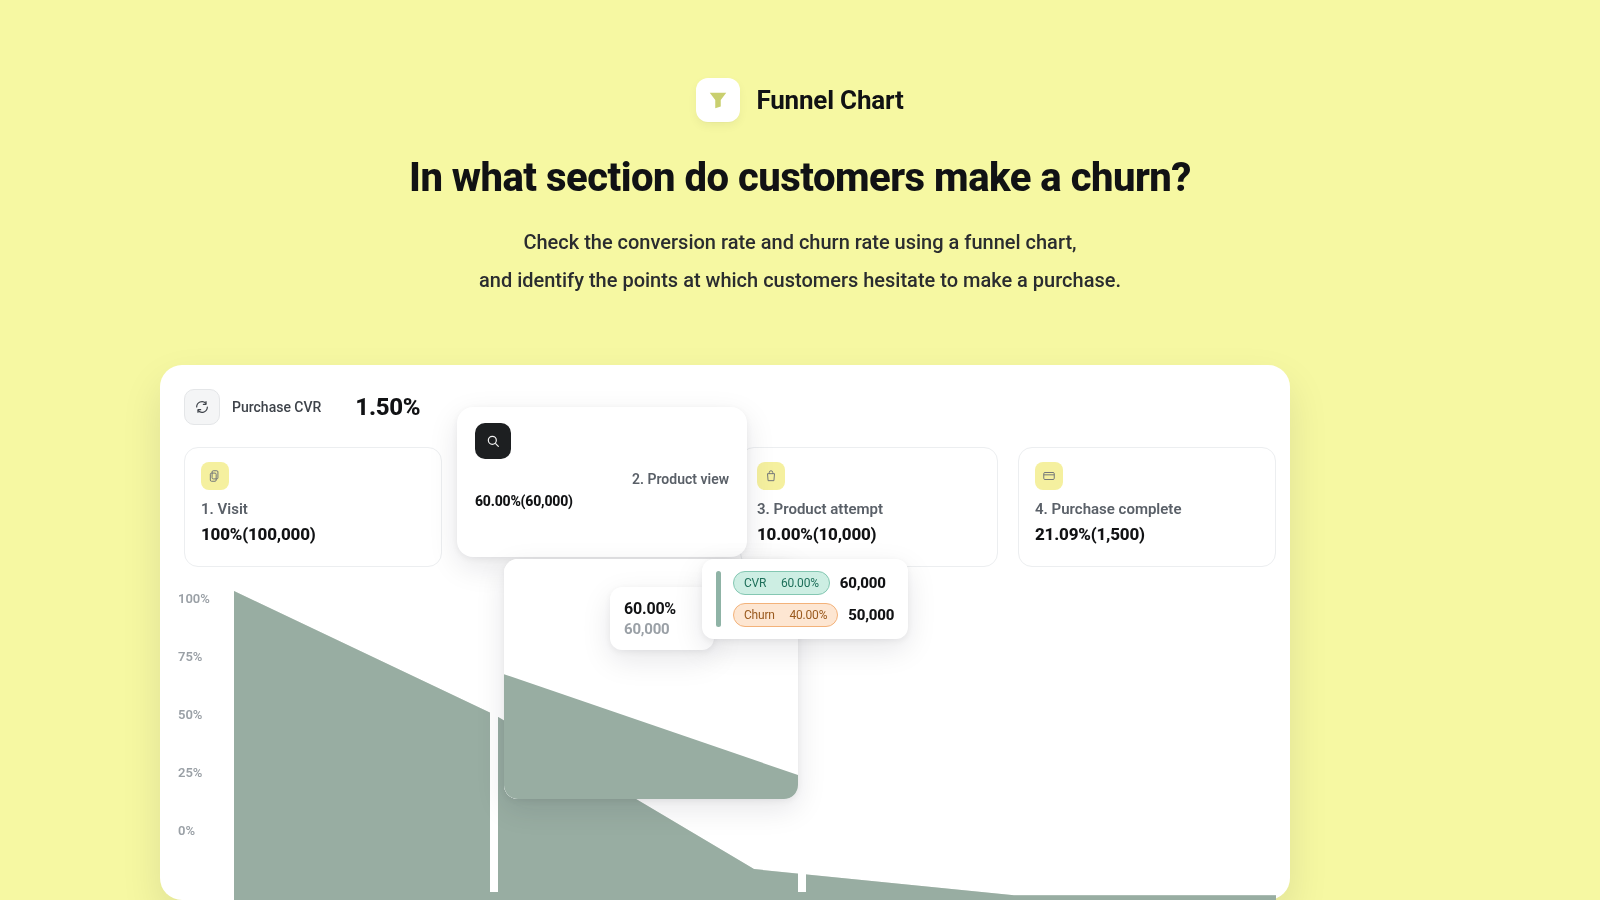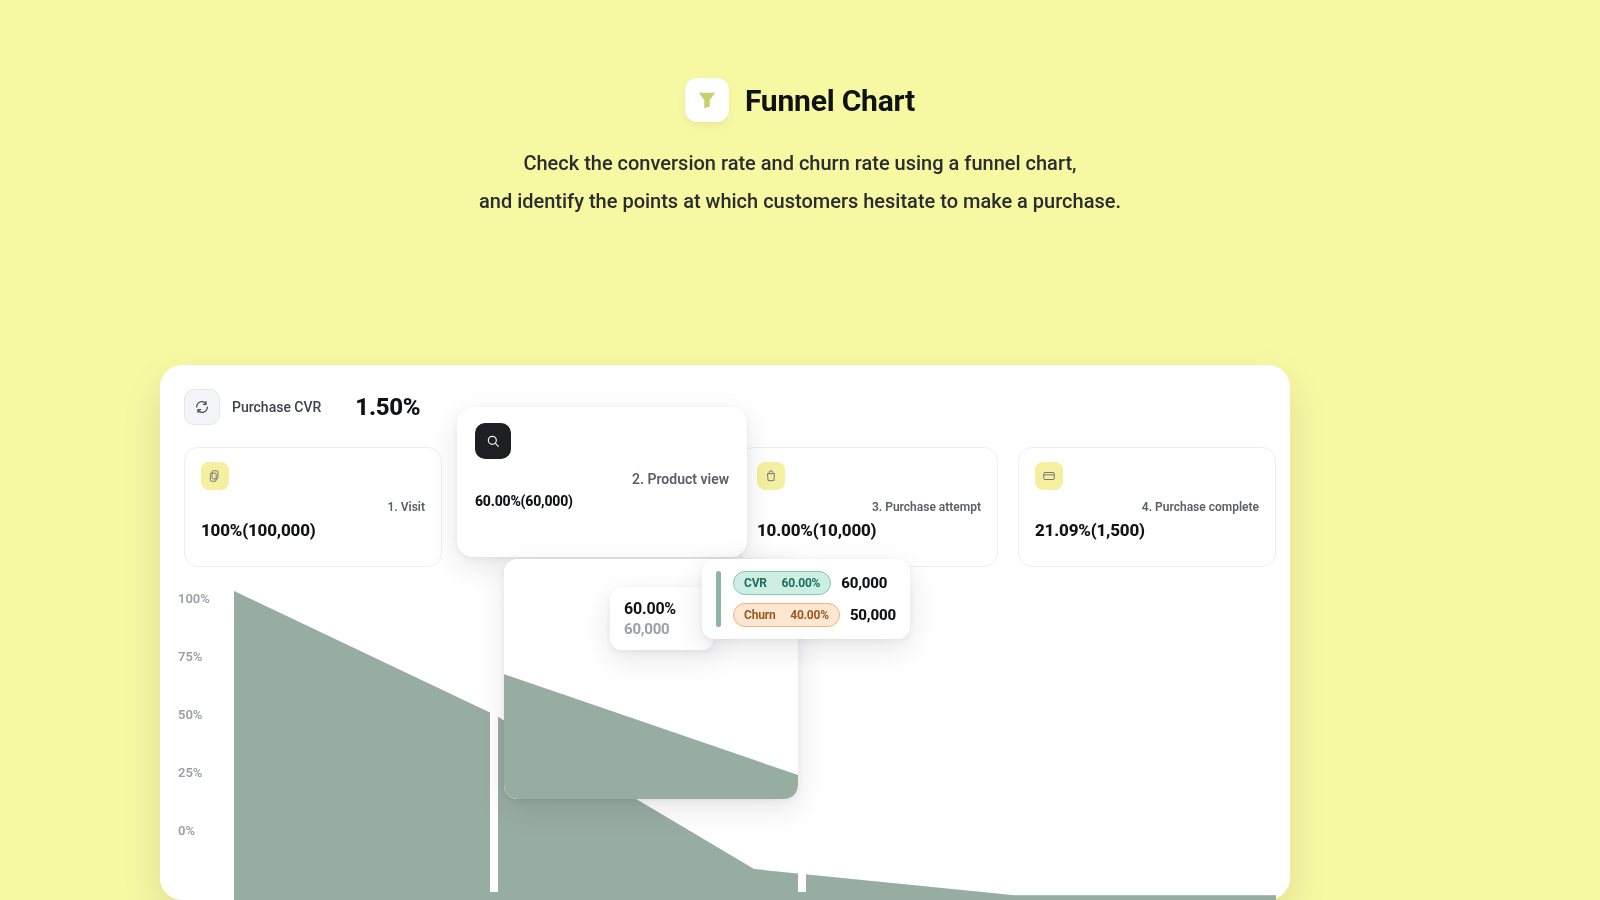--- a/index.html
+++ b/index.html
@@ -33,21 +33,21 @@
   }
   
   .hero{width:1600px;text-align:center;padding-top:78px;}
   .brand{display:inline-flex;align-items:center;gap:16px;}
   .brand .logo{
     width:44px;height:44px;border-radius:12px;background:#fff;
     display:flex;align-items:center;justify-content:center;
     box-shadow:0 1px 0 rgba(0,0,0,0.02), 0 4px 10px rgba(0,0,0,0.05);
   }
   .brand .logo svg{width:22px;height:22px;}
-  .brand .name{font-size:30px;font-weight:700;letter-spacing:-0.2px;}
+  .brand .name{font-size:26px;font-weight:700;letter-spacing:-0.2px;}
   .hero h1{
     margin:32px 0 0 0;font-size:40px;font-weight:800;letter-spacing:-0.5px;
   }
   .hero p{
     margin:22px auto 12px auto;max-width:1000px;
     font-size:20px;line-height:1.9;color:#2a2c2f;font-weight:500;
   }
   
   .panel{
     position:absolute;left:160px;top:365px;width:1130px;height:535px;
@@ -67,21 +67,21 @@
   .cards{position:absolute;left:24px;right:24px;top:82px;height:130px;}
   .step{
     position:absolute;top:0;width:258px;height:120px;border:1px solid var(--card-border);border-radius:14px;
     background:#fff;padding:14px 16px;box-sizing:border-box;
   }
   .step .ic{
     width:28px;height:28px;border-radius:8px;background:var(--accent-yellow);
     display:flex;align-items:center;justify-content:center;color:#6b6f76;
   }
   .step .ic svg{width:14px;height:14px;}
-  .step .t{margin-top:10px;font-size:12px;color:#5a6068;font-weight:600;text-align:right;}
+  .step .t{margin-top:10px;font-size:15px;color:#5a6068;font-weight:600;}
   .step .v{margin-top:6px;font-size:17px;font-weight:800;letter-spacing:-0.2px;}
   .step.pos1{left:0;}
   .step.pos3{left:556px;}
   .step.pos4{left:834px;}
   
   .step2{
     position:absolute;left:297px;top:42px;width:290px;height:150px;border-radius:16px;background:#fff;
     box-shadow:var(--shadow);padding:16px 18px;box-sizing:border-box;
   }
   .step2 .ic{
@@ -117,37 +117,38 @@
     position:absolute;background:#fff;border-radius:12px;box-shadow:var(--shadow);
     padding:12px 14px;font-weight:700;letter-spacing:-0.2px;
   }
   .tip1{left:376px;top:-4px;min-width:76px;}
   .tip1 .p{font-size:16px;}
   .tip1 .n{font-size:15px;color:#9aa0a6;margin-top:2px;font-weight:700;}
   .tip2{left:468px;top:-32px;display:flex;align-items:center;gap:12px;}
   .tip2 .bar{width:5px;height:56px;border-radius:3px;background:#8fb3a6;}
   .tip2 .rows{display:flex;flex-direction:column;gap:8px;}
   .tip2 .row{display:flex;align-items:center;gap:10px;}
-  .pill{display:inline-flex;align-items:center;gap:6px;border-radius:999px;padding:4px 10px;font-size:12px;font-weight:700;border:1px solid;}
+  .pill{display:inline-flex;align-items:center;gap:6px;border-radius:999px;padding:4px 10px;font-size:12px;font-weight:400;border:1px solid;}
   .pill.teal{background:var(--pill-teal-bg);border-color:var(--pill-teal-br);color:var(--pill-teal-ink);}
   .pill.orange{background:var(--pill-orange-bg);border-color:var(--pill-orange-br);color:var(--pill-orange-ink);}
   .tip2 .num{font-size:15px;font-weight:800;}
 </style>
 </head>
 <body>
 
 <div class="hero">
   <div class="brand">
     <span class="logo">
       <svg viewBox="0 0 24 24" aria-hidden="true">
         <path d="M3 4 H21 L15 12 V19 L9 21 V12 Z" fill="#c9cf6f"></path>
       </svg>
     </span>
     <span class="name">Funnel Chart</span>
   </div>
+  <h1>In what section do customers make a churn?</h1>
   <p style="white-space:pre-line">Check the conversion rate and churn rate using a funnel chart,
 and identify the points at which customers hesitate to make a purchase.</p>
 </div>
 
 <div class="panel">
   <div class="panel-inner">
 
     <div class="kpi">
       <span class="chip">
         <svg viewBox="0 0 24 24" aria-hidden="true">
@@ -171,21 +172,21 @@
         <div class="v">100%(100,000)</div>
       </div>
 
       <div class="step pos3">
         <span class="ic">
           <svg viewBox="0 0 24 24" aria-hidden="true">
               <path d="M6 8h12l-1 12H7L6 8Z" fill="none" stroke="#6b6f76" stroke-width="1.6"></path>
               <path d="M9 8V6a3 3 0 0 1 6 0v2" fill="none" stroke="#6b6f76" stroke-width="1.6"></path>
             </svg>
         </span>
-        <div class="t"><span>3.</span> <span>Purchase attempt</span></div>
+        <div class="t"><span>3.</span> <span>Product attempt</span></div>
         <div class="v">10.00%(10,000)</div>
       </div>
 
       <div class="step pos4">
         <span class="ic">
           <svg viewBox="0 0 24 24" aria-hidden="true">
               <rect x="3" y="6" width="18" height="12" rx="2" fill="none" stroke="#6b6f76" stroke-width="1.6"></rect>
               <path d="M3 10h18" stroke="#6b6f76" stroke-width="1.6"></path>
             </svg>
         </span>

